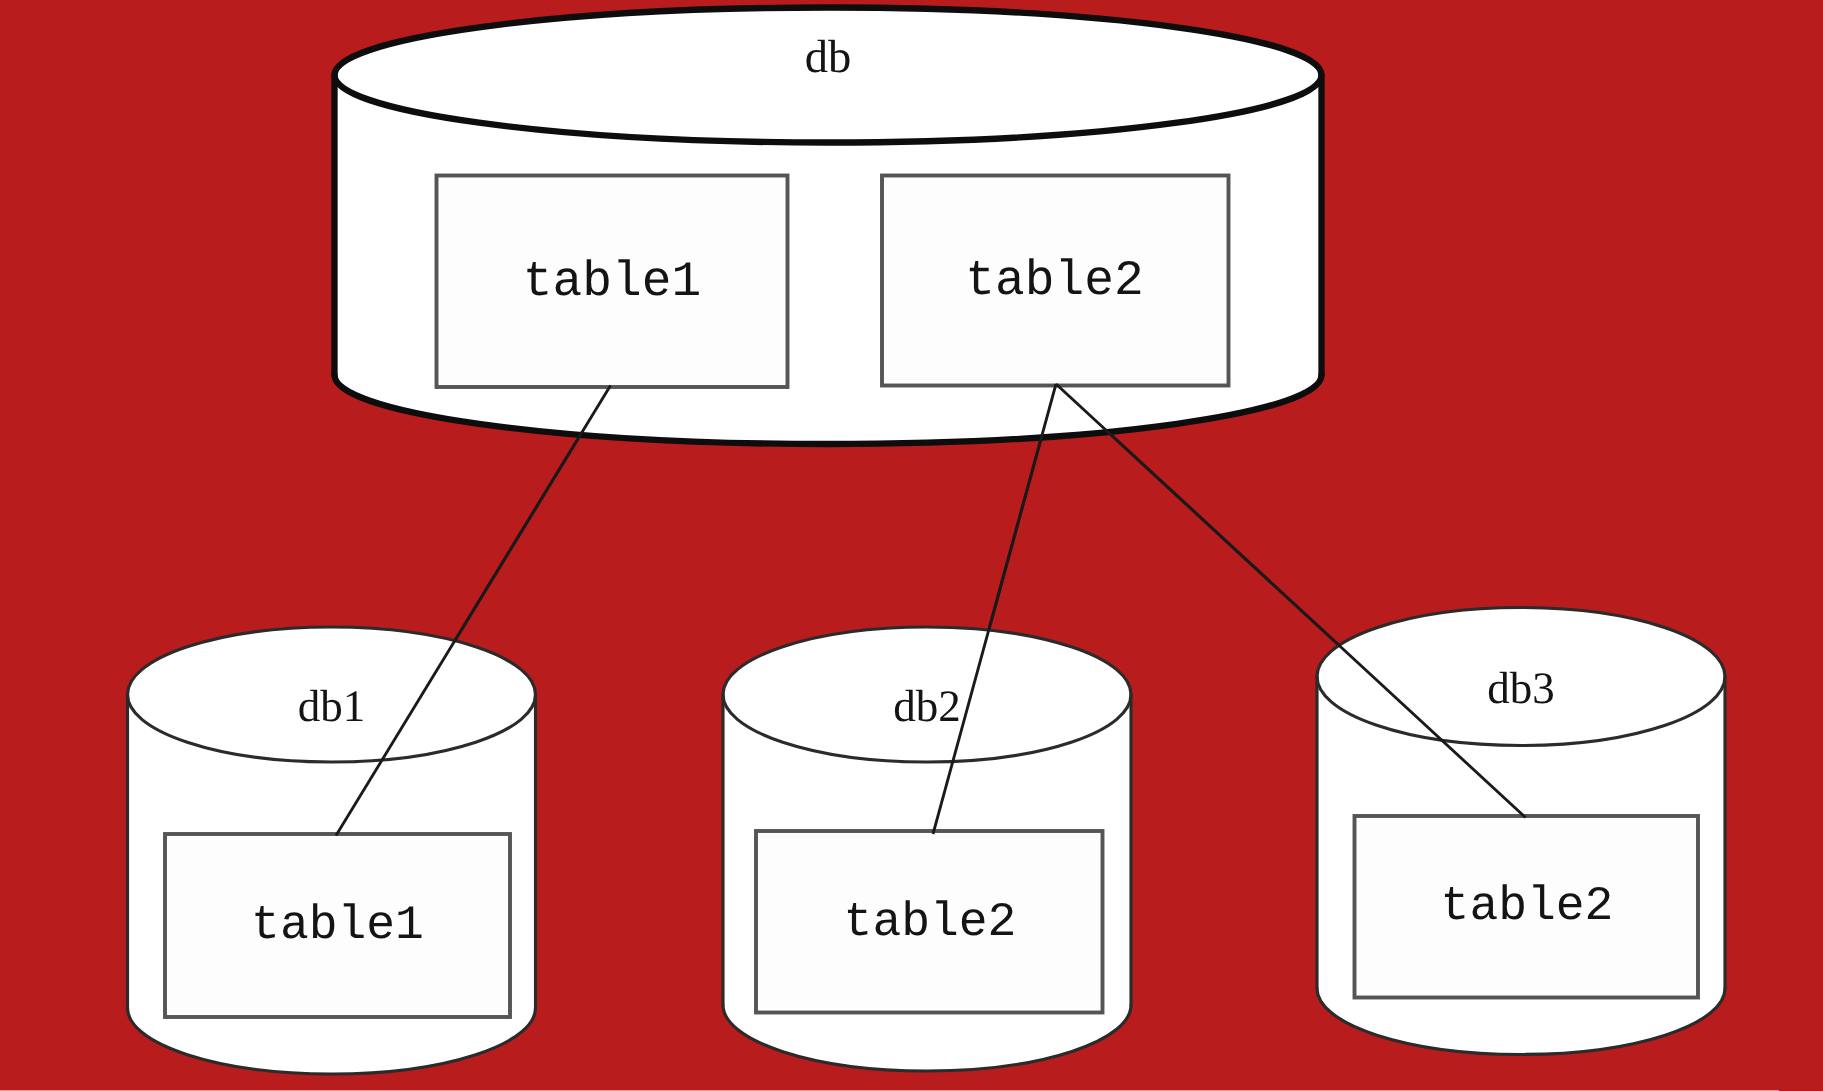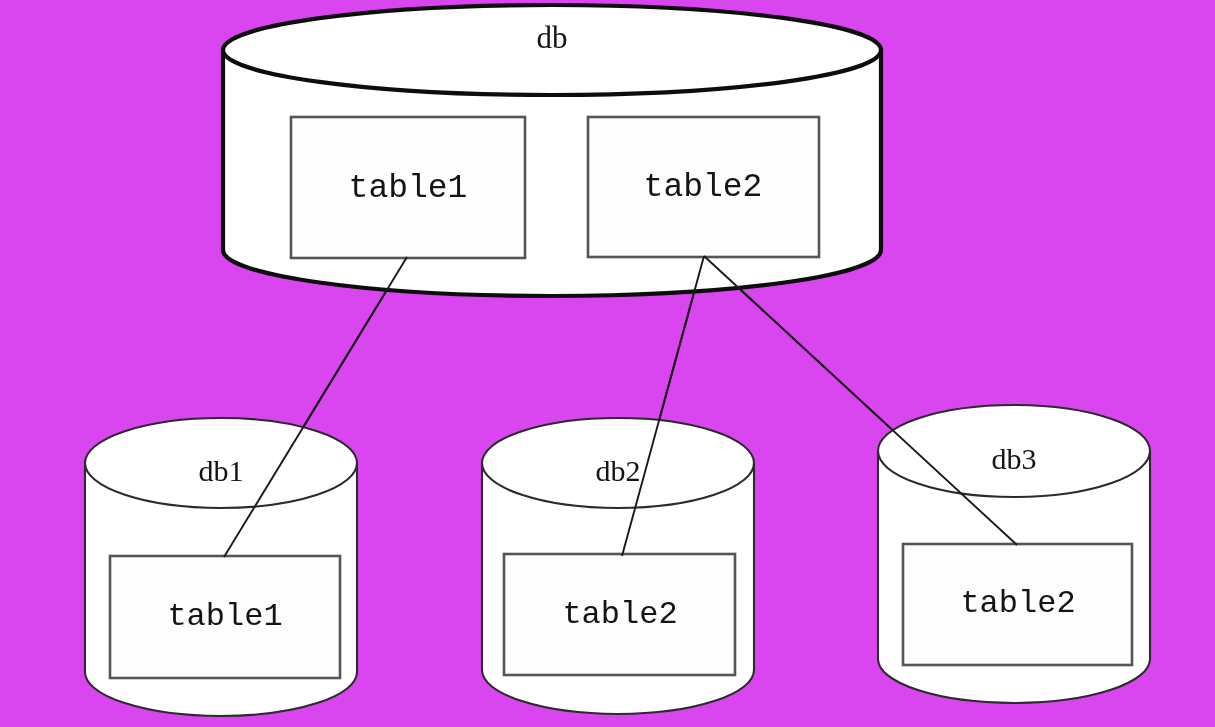--- a/index.html
+++ b/index.html
@@ -10,21 +10,21 @@
   body {
     width: 1215px;
     height: 727px;
     overflow: hidden;
     font-family: "Liberation Serif", serif;
   }
   #diagram-root {
     position: relative;
     width: 1215px;
     height: 727px;
-    background: #d946ef;
+    background: #b91c1c;
   }
   svg#diagram-svg {
     display: block;
     width: 1215px;
     height: 727px;
   }
   .cyl-shell {
     fill: #ffffff;
   }
   .cyl-main-stroke {

